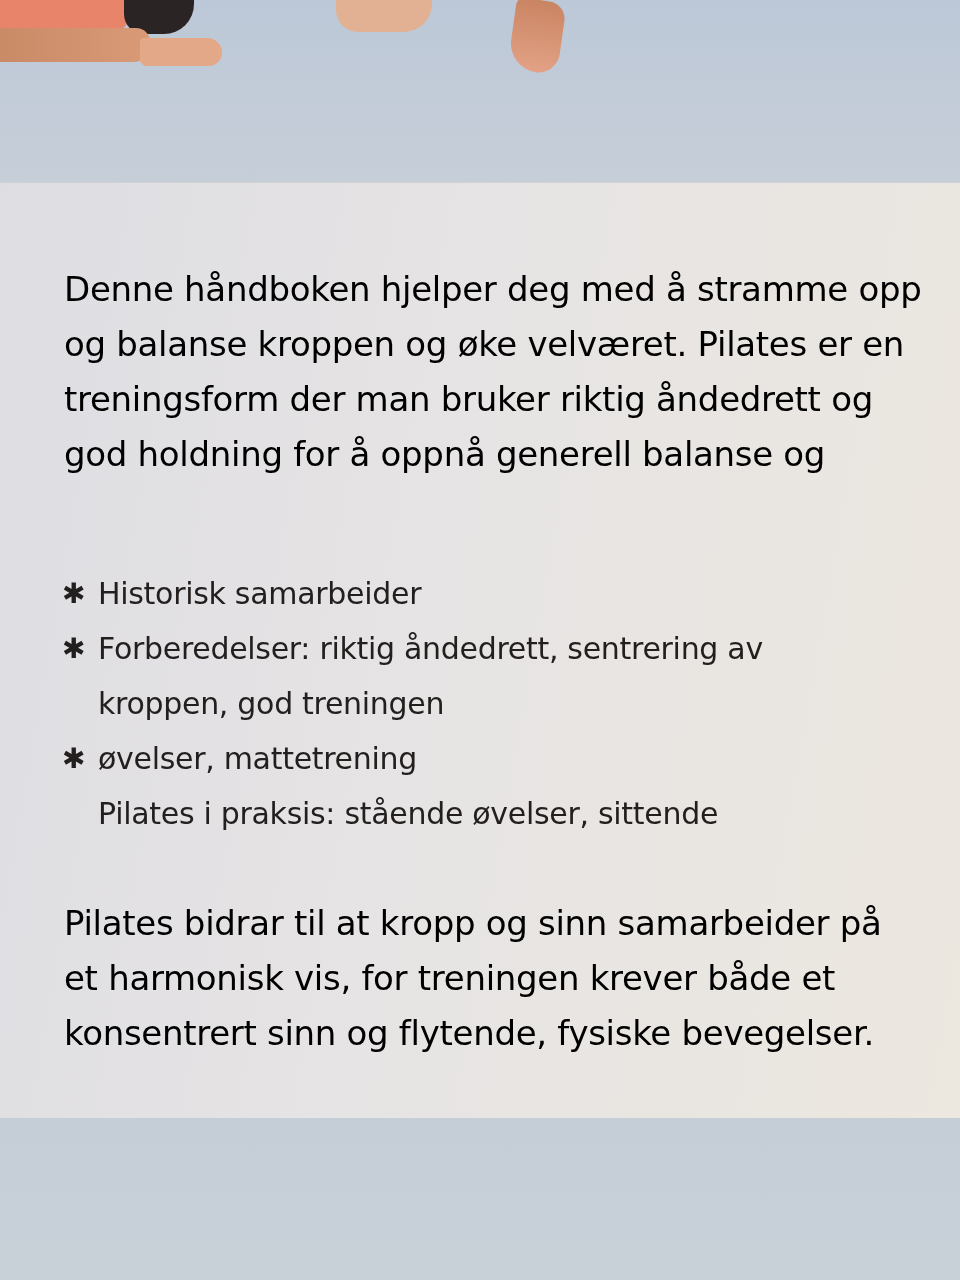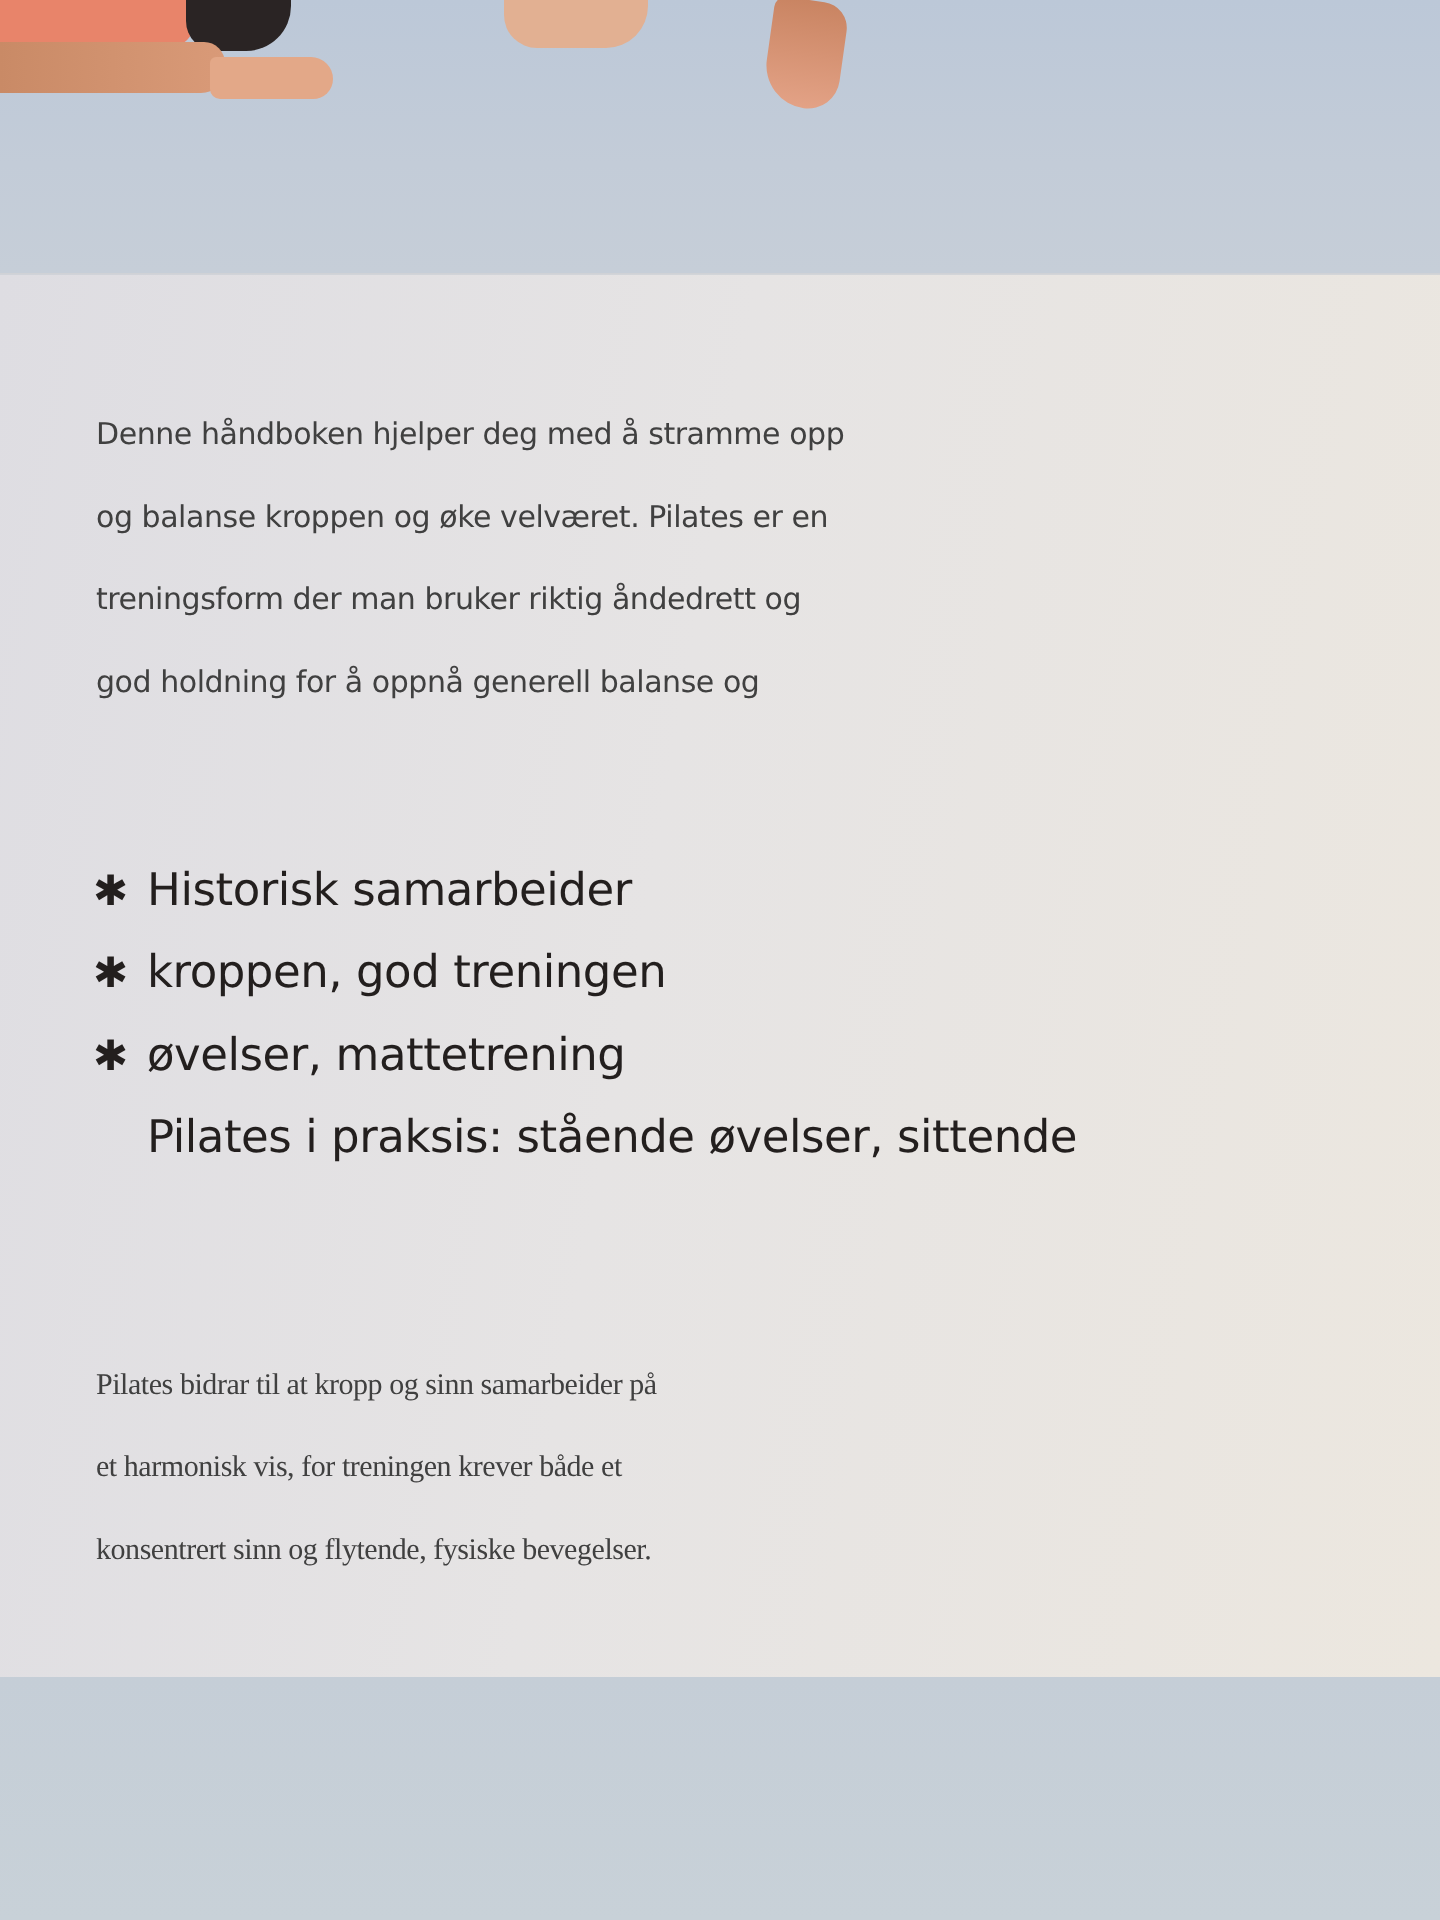--- a/index.html
+++ b/index.html
@@ -70,22 +70,22 @@
     }
     .bottom-band {
       position: absolute;
       left: 0; top: 1118px;
       width: 960px; height: 162px;
       background: linear-gradient(180deg, #c5ced7 0%, #c8d1d8 100%);
     }
     .text {
       position: absolute;
       left: 64px;
-      color: #404040;
-      font-size: 20px;
+      color: #000000;
+      font-size: 34px;
       letter-spacing: -0.3px;
       line-height: 55px;
     }
     .intro { top: 262px; width: 800px; }
     .intro .line { display: block; white-space: nowrap; }
     .bullets {
       position: absolute;
       left: 62px;
       top: 566px;
       width: 820px;
@@ -102,21 +102,21 @@
     }
     .bullets .line { display: block; white-space: nowrap; }
     .bullet-icon {
       position: absolute;
       left: 0; top: 0;
       font-size: 28px;
       font-weight: bold;
       color: #231f1e;
     }
     .outro { top: 896px; width: 800px; }
-    .outro .line { display: block; white-space: nowrap; font-family: Liberation Serif, serif; }
+    .outro .line { display: block; white-space: nowrap; }
   </style>
 </head>
 <body>
 
 <div class="top-band">
   <div class="figure shirt"></div>
   <div class="figure pants"></div>
   <div class="figure arm"></div>
   <div class="figure hand-left"></div>
   <div class="figure foot"></div>
@@ -132,20 +132,21 @@
   <span class="line">god holdning for å oppnå generell balanse og</span>
 </div>
 
 <ul class="bullets">
   <li>
     <span class="bullet-icon">✱</span>
     <span class="line">Historisk samarbeider</span>
   </li>
   <li>
     <span class="bullet-icon">✱</span>
+    <span class="line">Forberedelser: riktig åndedrett, sentrering av</span>
     <span class="line">kroppen, god treningen</span>
   </li>
   <li>
     <span class="bullet-icon">✱</span>
     <span class="line">øvelser, mattetrening</span>
     <span class="line">Pilates i praksis: stående øvelser, sittende</span>
   </li>
 </ul>
 
 <div class="text outro">

